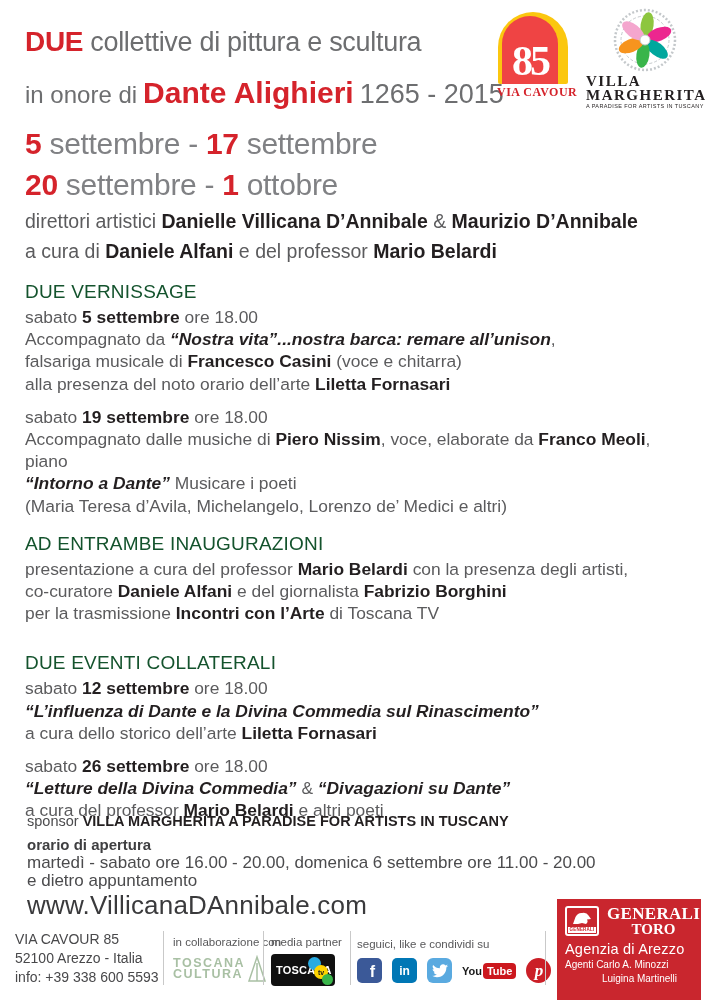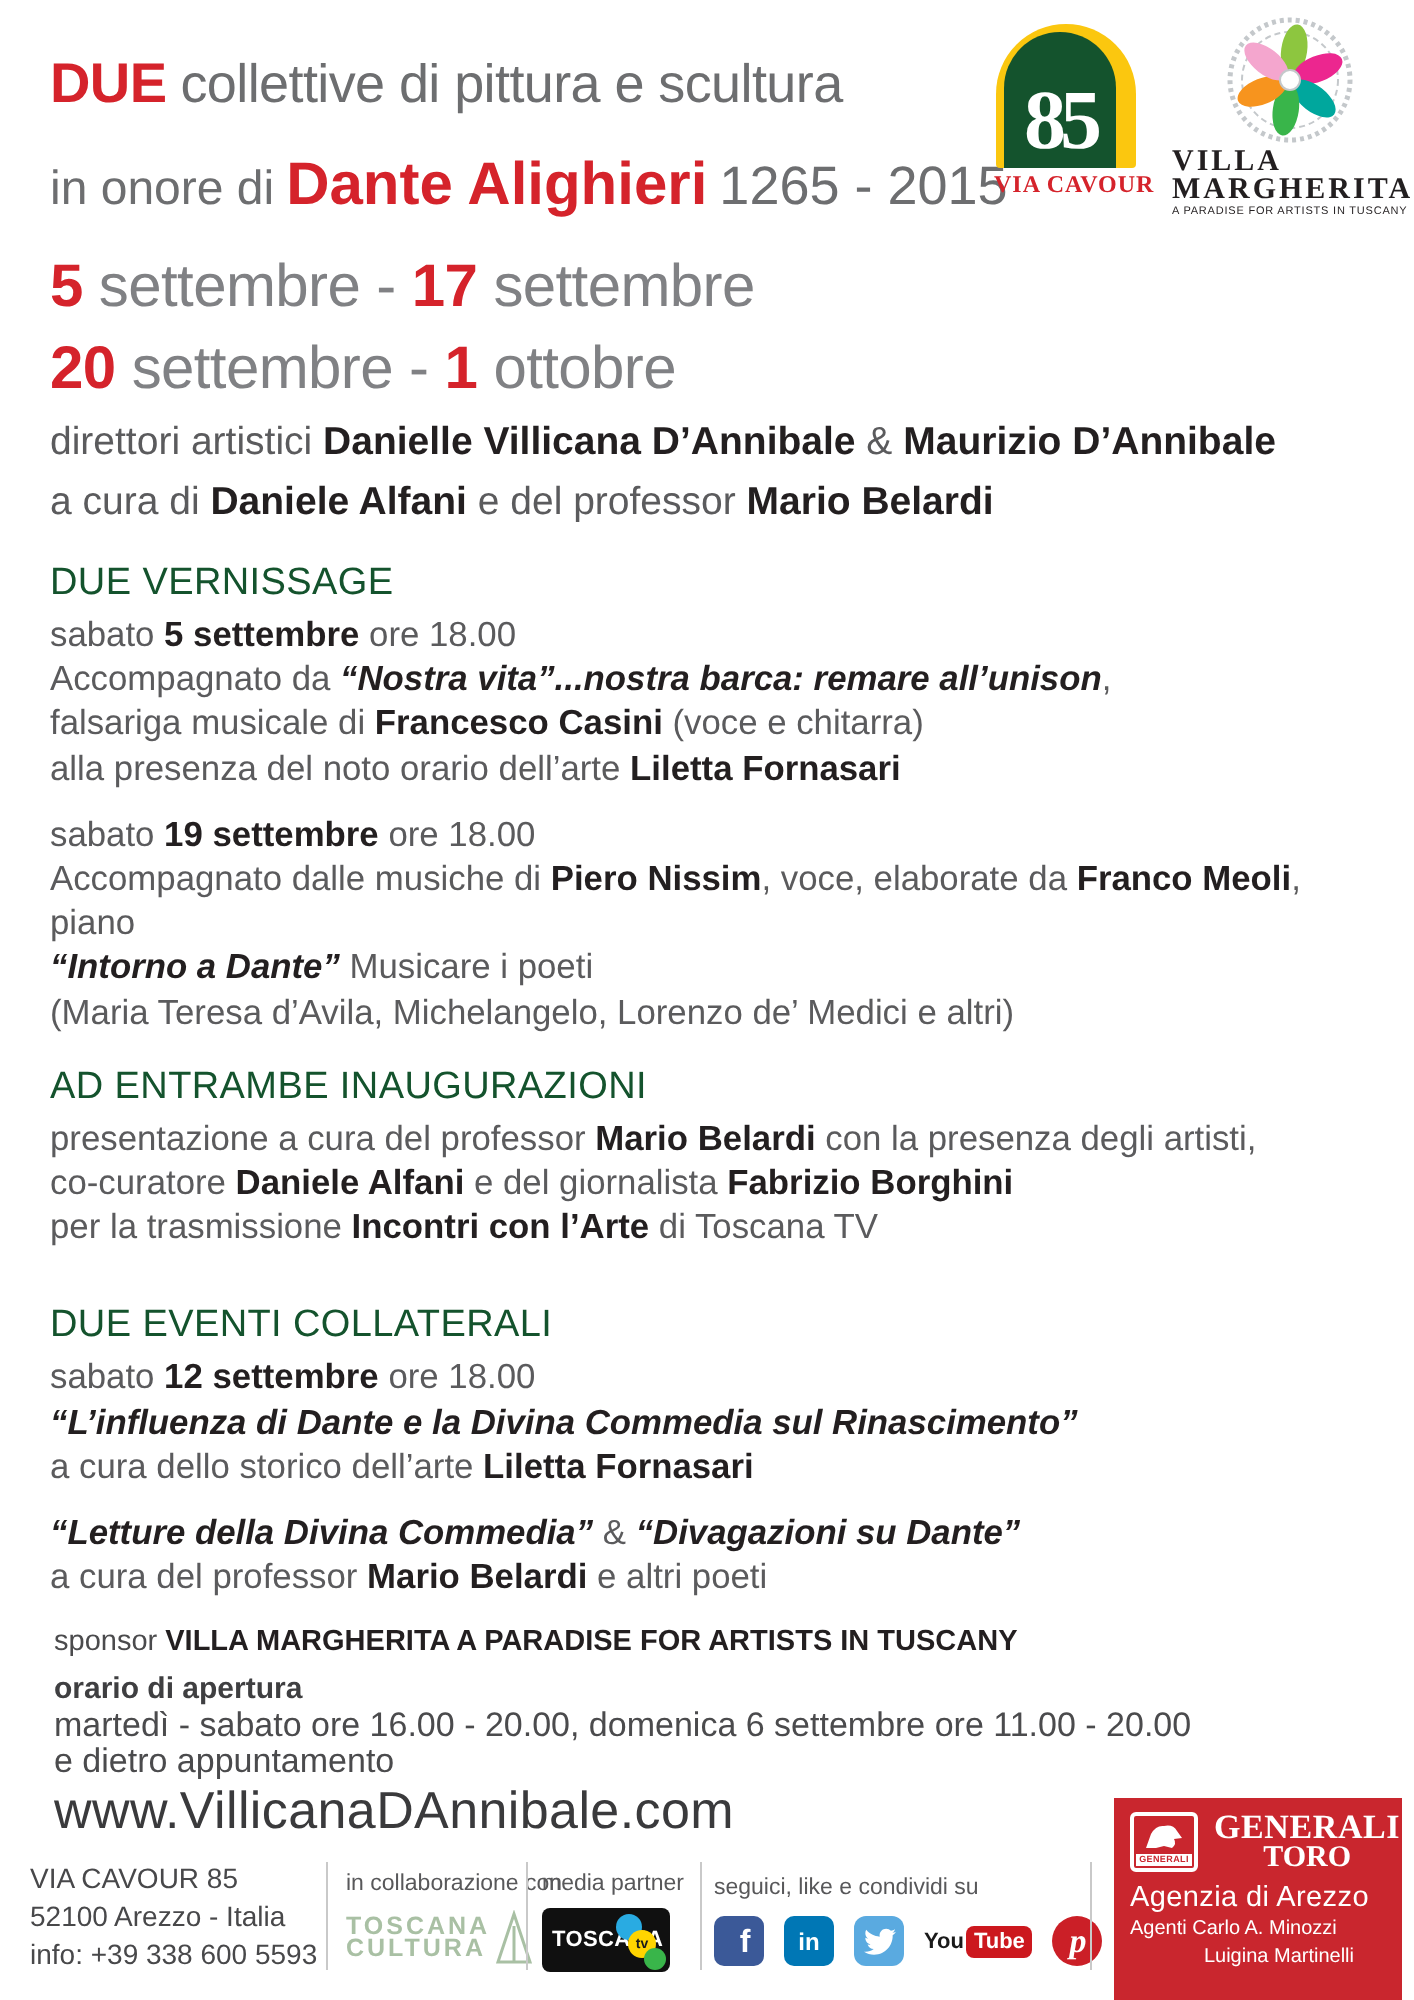--- a/index.html
+++ b/index.html
@@ -15,21 +15,21 @@
   .t2 .years{font-size:27px;}
   .dateline{font-size:30px;color:#808184;letter-spacing:-0.3px;white-space:nowrap;}
   .d1{margin-top:17px;}
   .d2{margin-top:7px;}
   .dateline .sg-red{font-weight:700;}
 
   
   .cavour{position:absolute;left:497px;top:12px;width:72px;text-align:center;}
   .cavour-arch{width:70px;height:72px;background:#fbc70f;border-radius:35px 35px 2px 2px;
                padding:4px 4px 0 4px;box-sizing:border-box;margin:0 auto;}
-  .cavour-inner{width:56px;height:68px;background:#14532d;border-radius:31px 31px 0 0;
+  .cavour-inner{width:56px;height:68px;background:#ef4444;border-radius:31px 31px 0 0;
                 display:flex;align-items:flex-end;justify-content:center;}
   .cavour-num{font-family:"Liberation Serif",serif;font-weight:700;font-size:42px;
               color:#fff;letter-spacing:-3px;line-height:46px;}
   .cavour-label{margin-top:1px;font-family:"Liberation Serif",serif;font-weight:700;
                 font-size:12px;color:#d5232b;letter-spacing:0.5px;white-space:nowrap;}
   .villa{position:absolute;left:583px;top:8px;width:124px;}
   .villa-flower{display:block;margin:0 auto;}
   .villa-name{font-family:"Liberation Serif",serif;font-weight:700;color:#231f20;
               font-size:15px;line-height:14px;letter-spacing:1.5px;padding-left:3px;}
   .villa-tag{font-size:5.5px;color:#231f20;letter-spacing:0.4px;padding-left:3px;margin-top:1px;}
@@ -186,20 +186,21 @@
     </div>
 
     <div class="sec sec-gap">
       <h3 class="sec-head">DUE EVENTI COLLATERALI</h3>
       <div class="blk">
         <p class="ln"><span class="sg-n">sabato </span><span class="sg-b">12 settembre</span><span class="sg-n"> ore 18.00</span></p>
         <p class="ln"><span class="sg-bi">“L’influenza di Dante e la Divina Commedia sul Rinascimento”</span></p>
         <p class="ln"><span class="sg-n">a cura dello storico dell’arte </span><span class="sg-b">Liletta Fornasari</span></p>
       </div>
       <div class="blk">
+        <p class="ln"><span class="sg-n">sabato </span><span class="sg-b">26 settembre</span><span class="sg-n"> ore 18.00</span></p>
         <p class="ln"><span class="sg-bi">“Letture della Divina Commedia”</span><span class="sg-n"> &amp; </span><span class="sg-bi">“Divagazioni su Dante”</span></p>
         <p class="ln"><span class="sg-n">a cura del professor </span><span class="sg-b">Mario Belardi</span><span class="sg-n"> e altri poeti</span></p>
       </div>
     </div>
   </div>
 
   <div class="info">
     <div class="sponsor"><span class="sg-n">sponsor </span><span class="sg-b">VILLA MARGHERITA A PARADISE FOR ARTISTS IN TUSCANY</span></div>
     <div class="or-title">orario di apertura</div>
     <div class="or-line">martedì - sabato ore 16.00 - 20.00, domenica 6 settembre ore 11.00 - 20.00</div>

